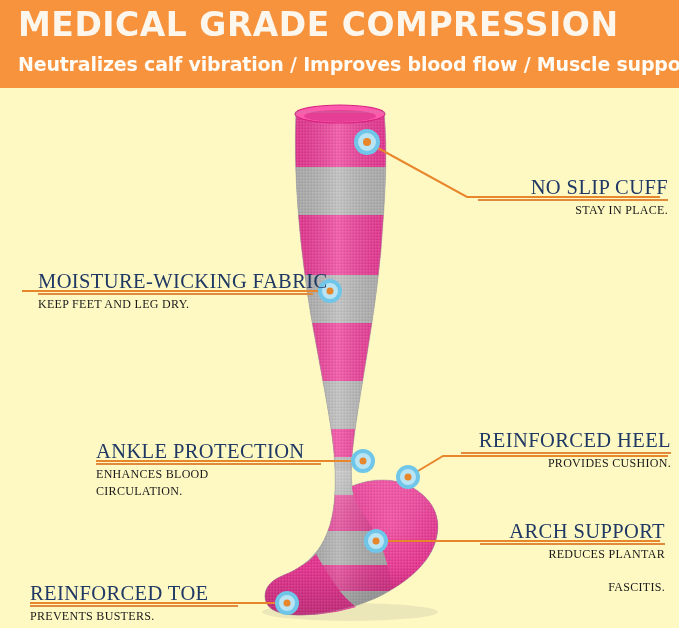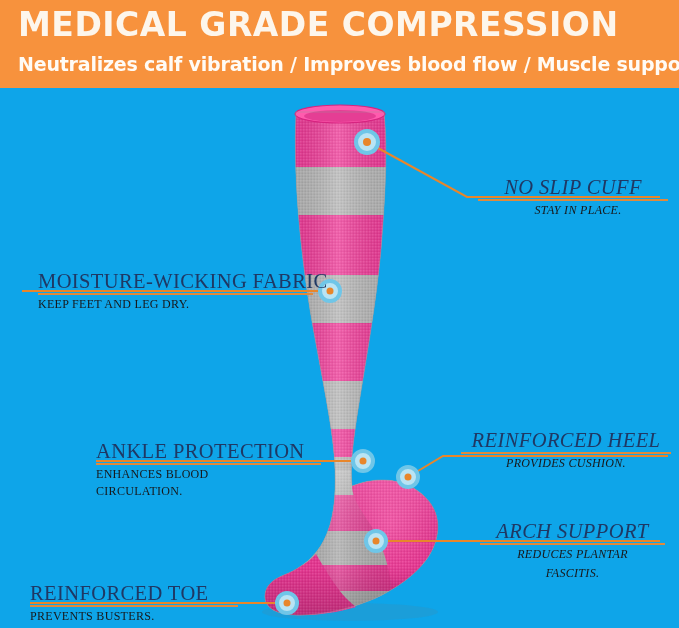--- a/index.html
+++ b/index.html
@@ -3,21 +3,21 @@
 <meta charset="utf-8">
 <style>
   html,body{margin:0;padding:0;}
   body{
     width:679px;height:628px;
     background:#ffffff;
     font-family:"Liberation Serif", serif;
     overflow:hidden;
     position:relative;
   }
-  #page{position:relative;width:679px;height:628px;overflow:hidden;background:#0ea5e9;}
+  #page{position:relative;width:679px;height:628px;overflow:hidden;background:#fef9c3;}
 
   
   .banner{
     position:absolute;left:0;top:0;width:679px;height:88px;
     background:#F7923D;
     overflow:hidden;
   }
   .banner-title{
     position:absolute;left:18px;top:5px;
     font-family:"DejaVu Sans", sans-serif;
@@ -54,21 +54,21 @@
   }
   .callout .c-sub{
     font-family:"Liberation Serif", serif;
     font-size:12px;
     color:#18181A;
     letter-spacing:0.3px;
     line-height:17px;
     margin-top:1px;
     white-space:nowrap;
   }
-  .callout.right{text-align:center;font-style:italic;}
+  .callout.right{text-align:right;}
   .callout.left{text-align:left;}
 
   
   svg.layer{position:absolute;left:0;top:0;width:679px;height:628px;}
   svg.lines{pointer-events:none;}
 </style>
 </head>
 <body>
 
 <div id="page">
@@ -285,21 +285,21 @@
   <div class="callout right" style="left:461px;top:429px;width:210px;">
     <div class="c-title">REINFORCED HEEL</div>
     <div class="c-rule"></div>
     <div class="c-sub">PROVIDES CUSHION.</div>
   </div>
 
   <div class="callout right" style="left:480px;top:520px;width:185px;">
     <div class="c-title">ARCH SUPPORT</div>
     <div class="c-rule"></div>
     <div class="c-sub">REDUCES PLANTAR</div>
-    <div class="c-sub" style="margin-top:2px;">FASCITIS.</div>
+    <div class="c-sub" style="margin-top:16px;">FASCITIS.</div>
   </div>
 
   <div class="callout left" style="left:30px;top:582px;width:208px;">
     <div class="c-title">REINFORCED TOE</div>
     <div class="c-rule"></div>
     <div class="c-sub">PREVENTS BUSTERS.</div>
   </div>
 
 </div>
 

